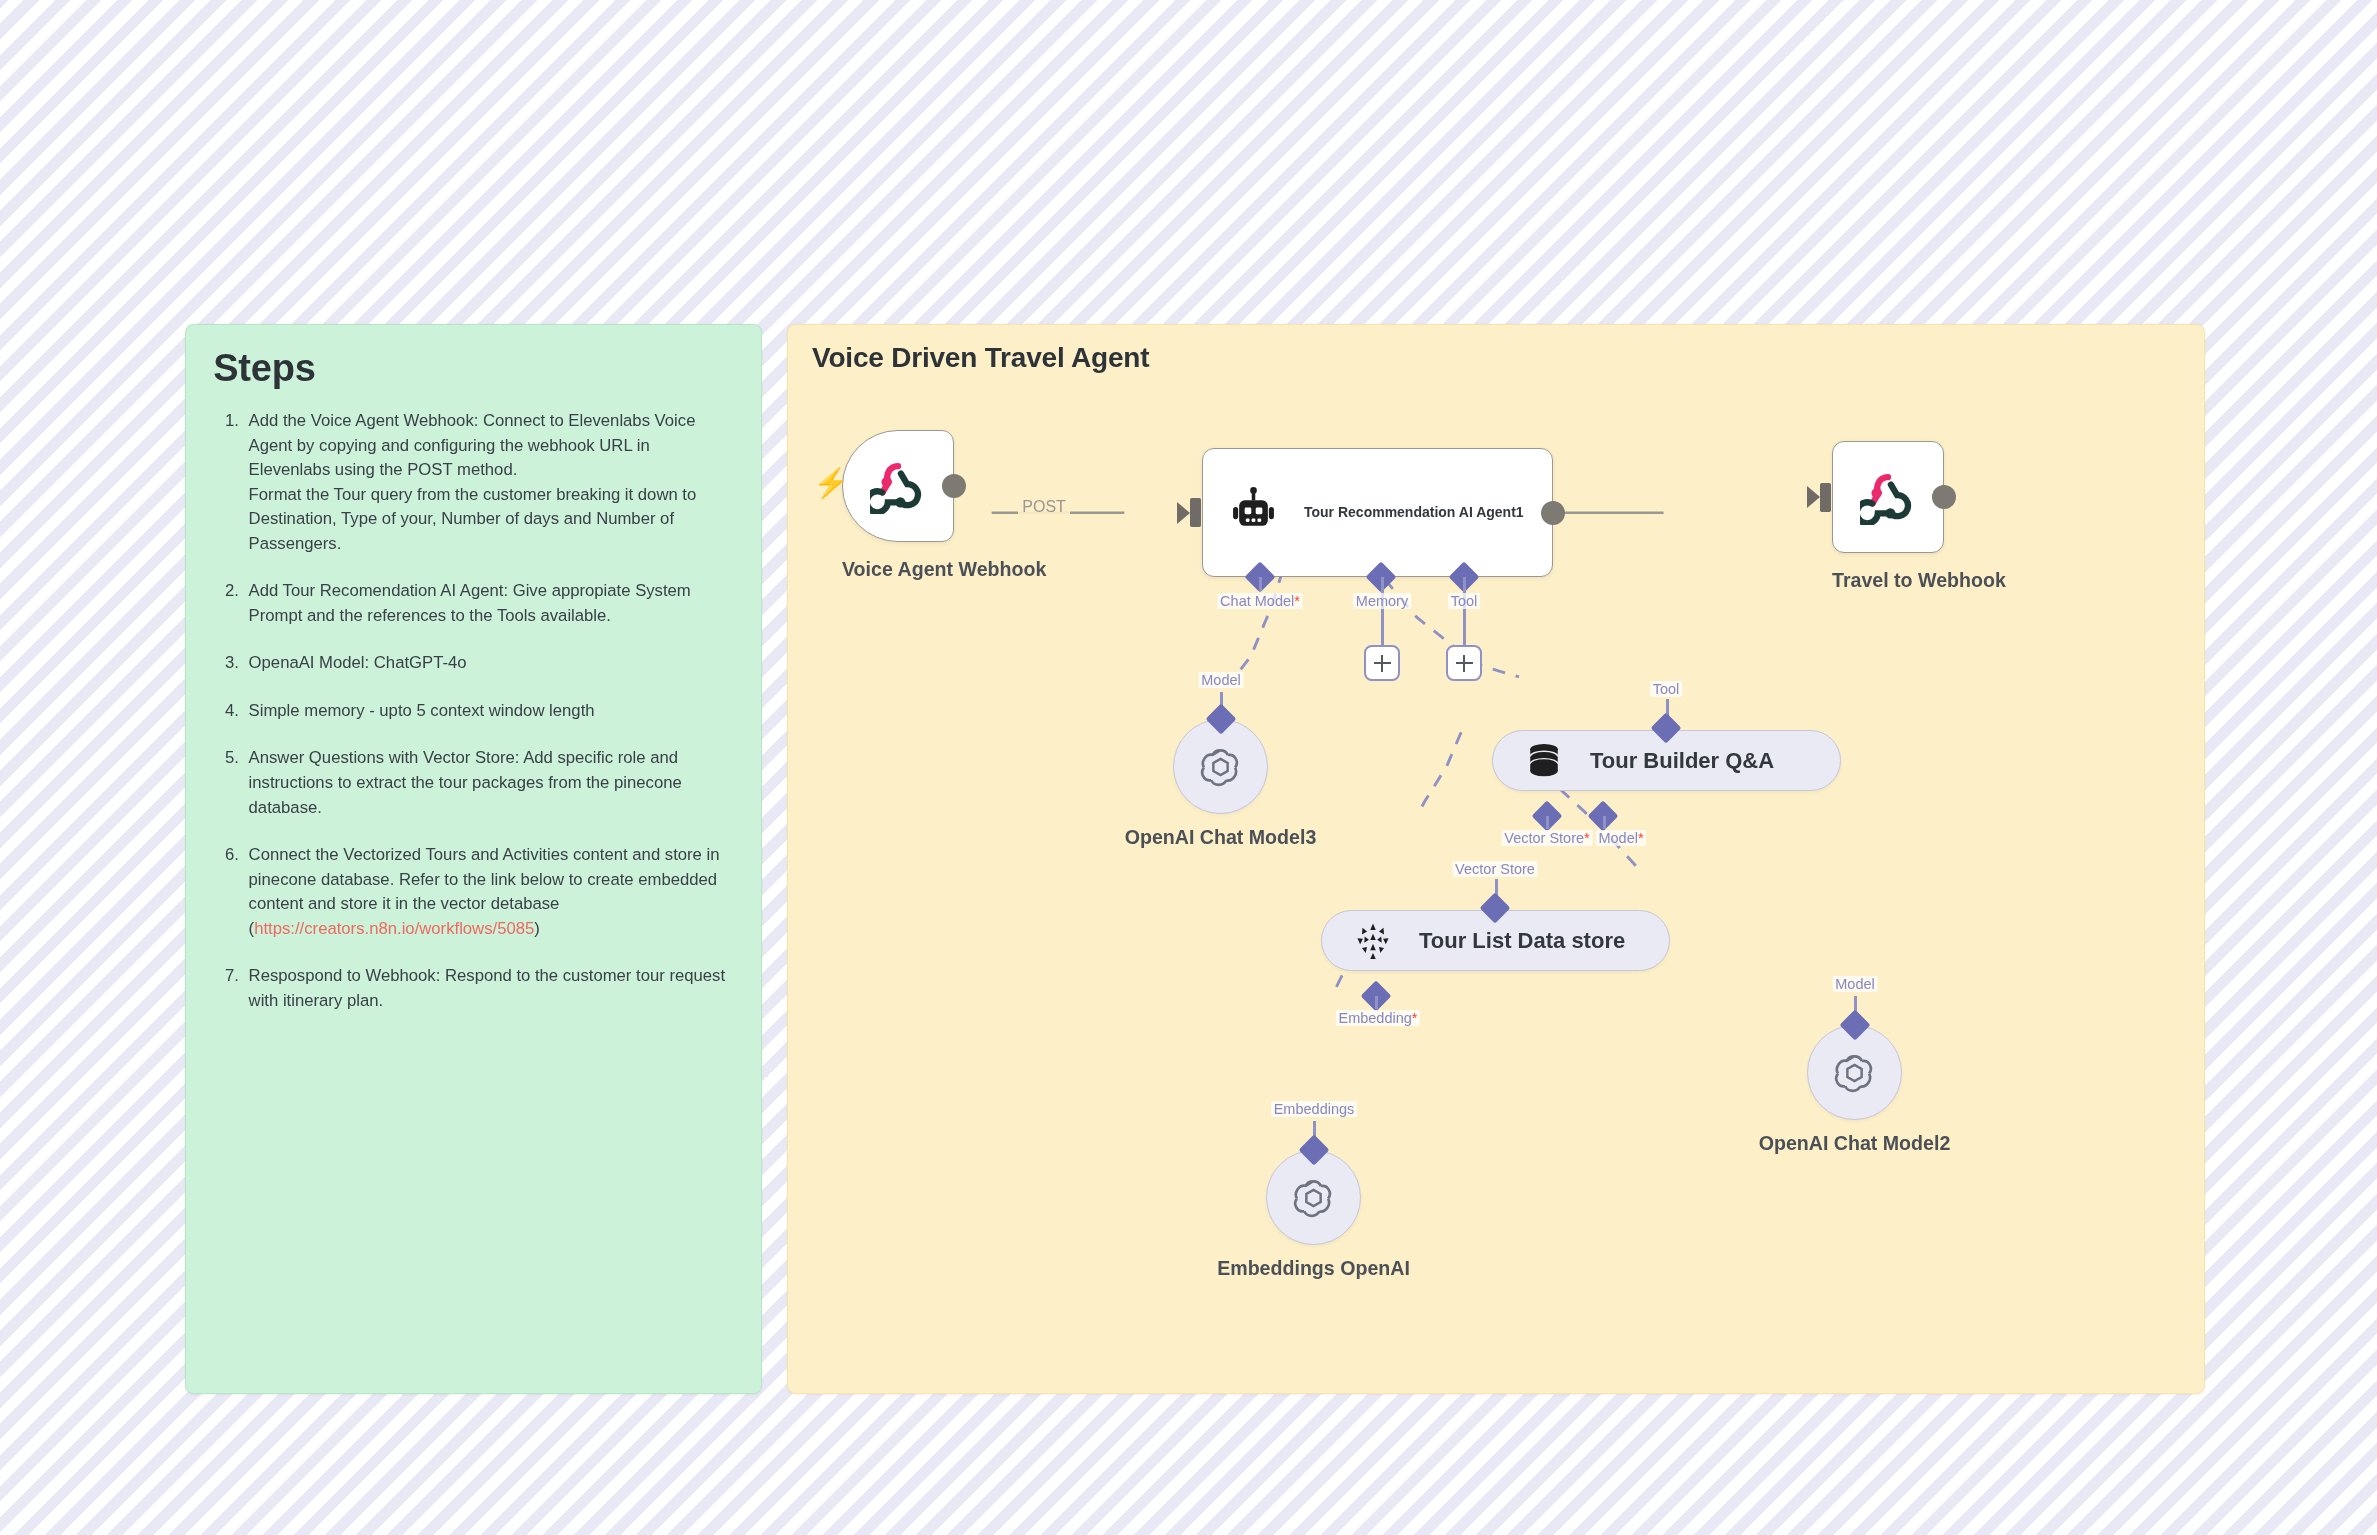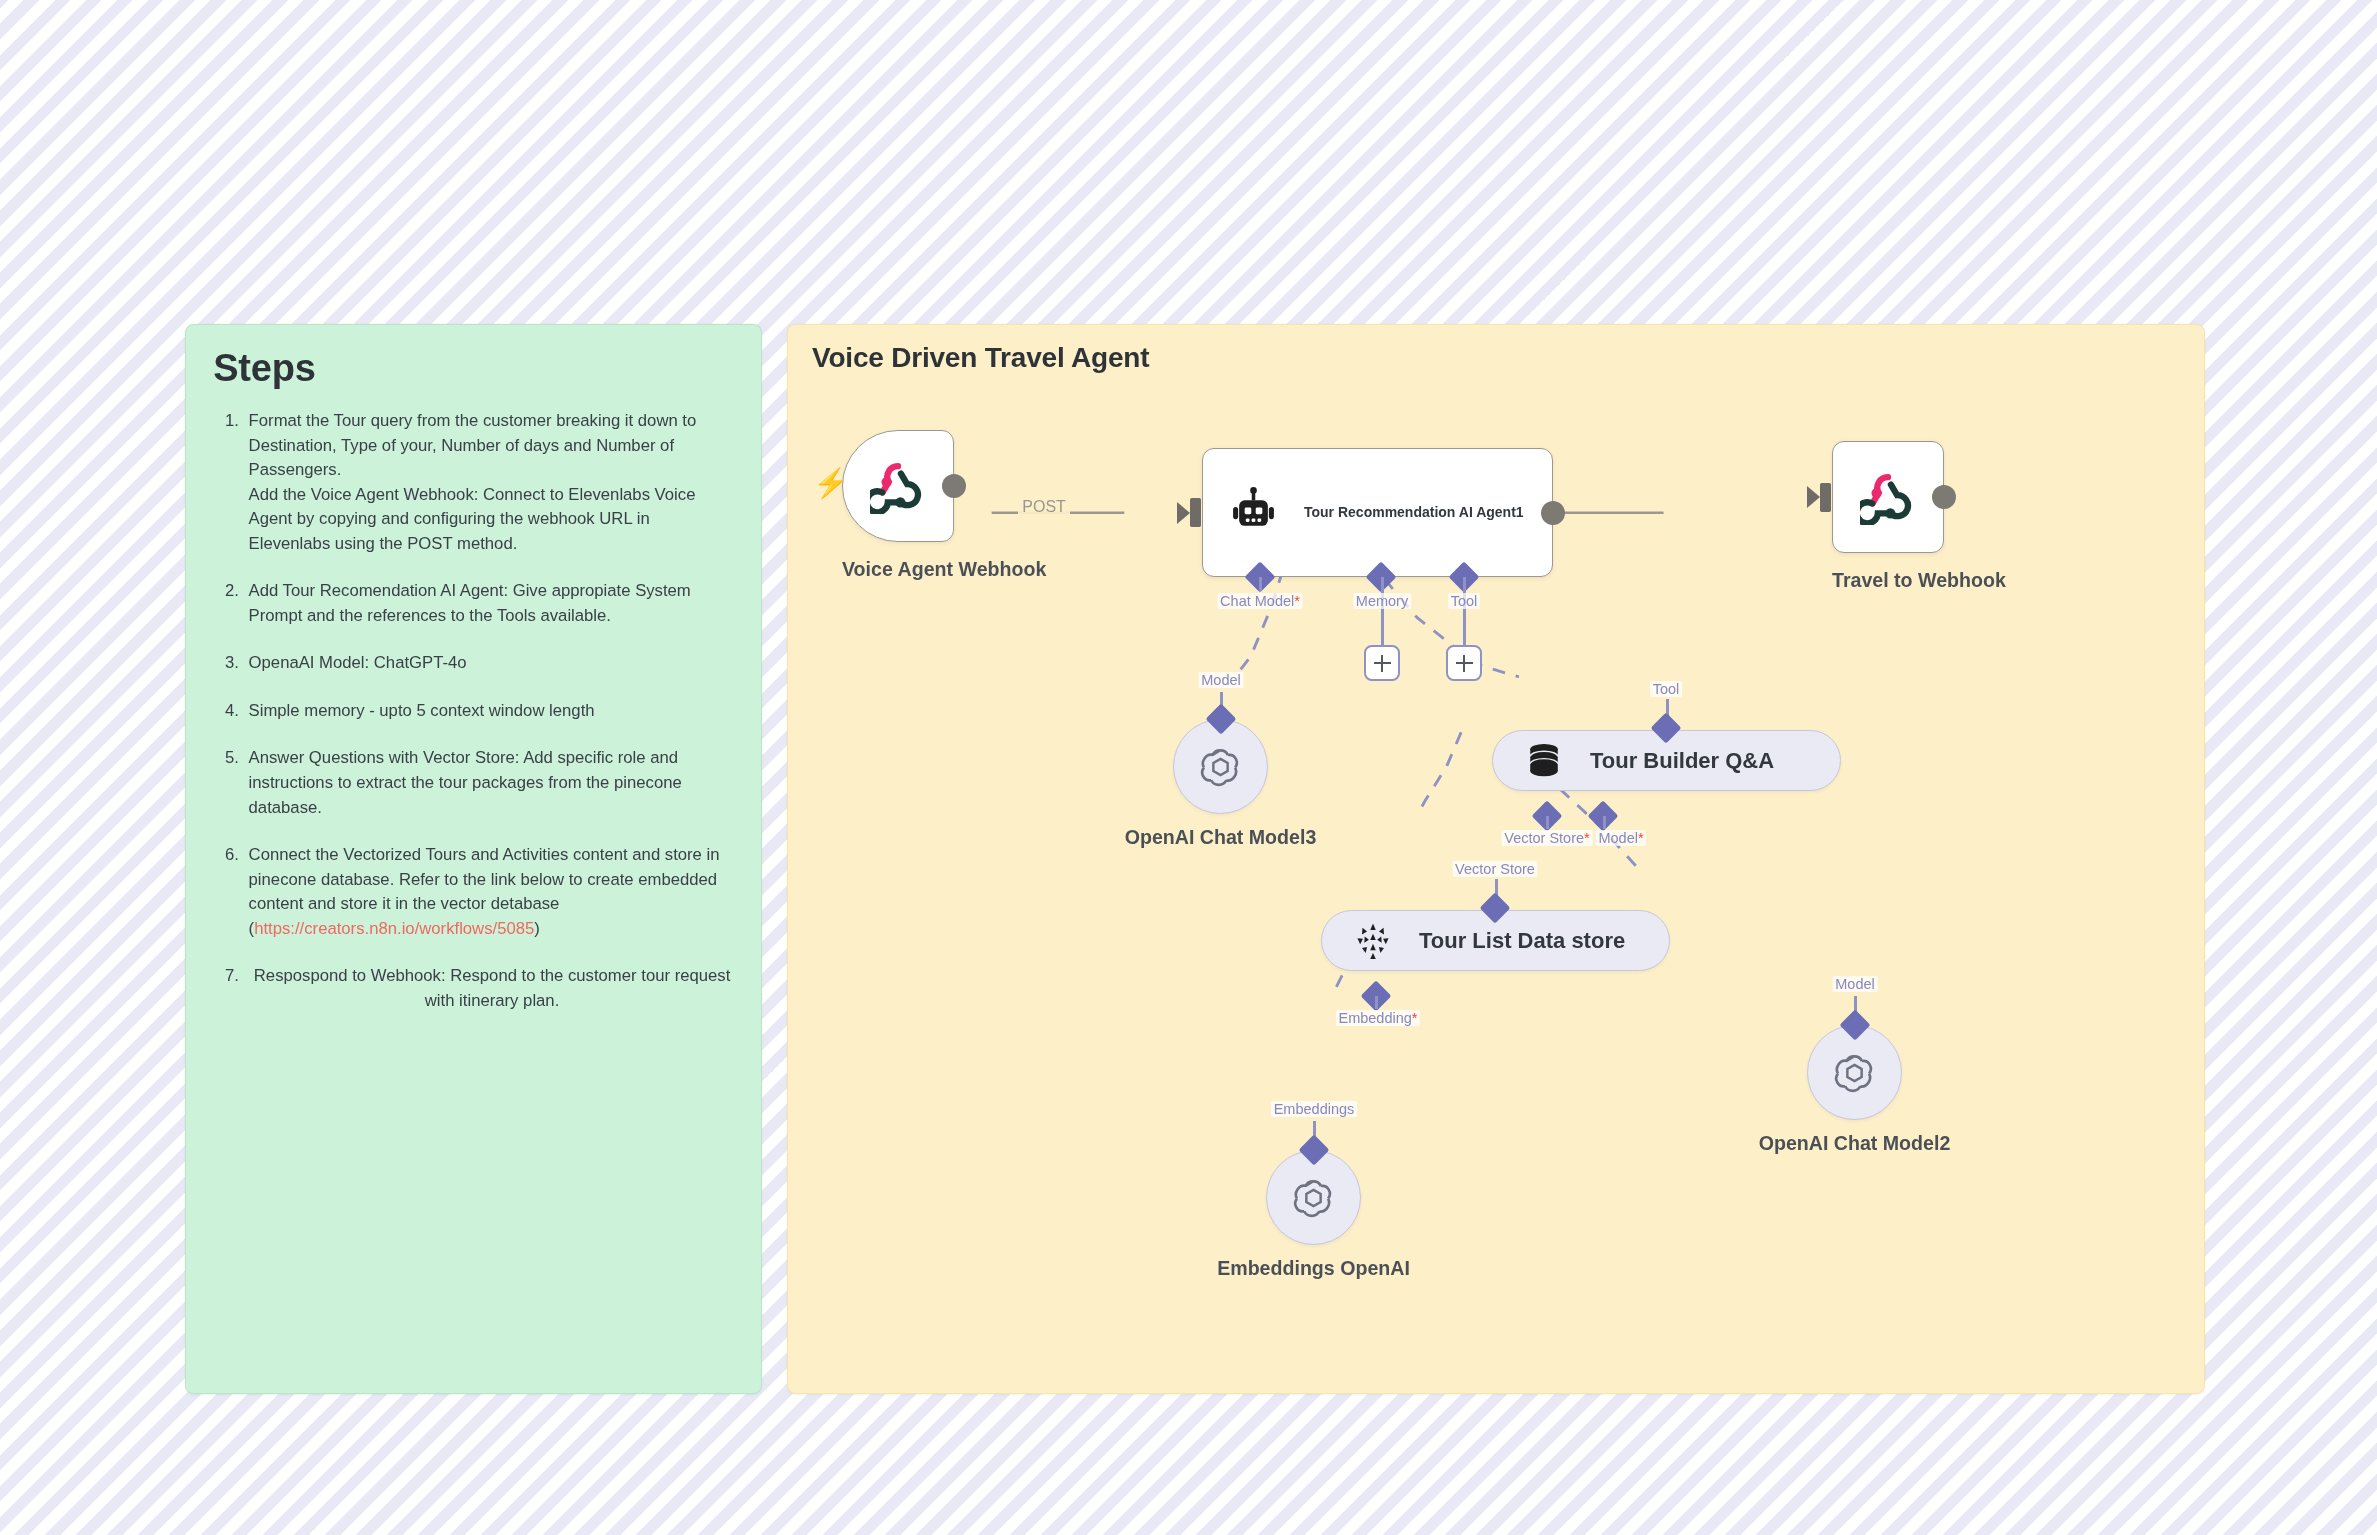--- a/index.html
+++ b/index.html
@@ -42,21 +42,21 @@
     margin: 0; padding: 0 0 0 32px;
     list-style-position: outside;
     color: #3a4047;
     font-size: 16.7px;
     line-height: 1.47;
   }
   ol.steps-list > li {
     margin-bottom: 23px;
     padding-left: 5.1px;
   }
-  ol.steps-list > li:last-child { margin-bottom: 0; text-align: center; }
+  ol.steps-list > li:last-child { margin-bottom: 0; }
   .step-para { margin: 0; }
   .step-link { color: #f0685f; }
 
   
   #canvas-note {
     position: absolute;
     left: 787px; top: 324px;
     width: 1418px; height: 1070px;
     background: #fdf0c9;
     border: 1.3px solid #f8e3a8;
@@ -255,22 +255,22 @@
 </style>
 </head>
 <body>
 
 <div id="page">
 
   <div id="steps-note">
     <div id="steps-title">Steps</div>
     <ol class="steps-list">
       <li>
+        <p class="step-para">Add the Voice Agent Webhook: Connect to Elevenlabs Voice Agent by copying and configuring the webhook URL in Elevenlabs using the POST method.</p>
         <p class="step-para">Format the Tour query from the customer breaking it down to Destination, Type of your, Number of days and Number of Passengers.</p>
-        <p class="step-para">Add the Voice Agent Webhook: Connect to Elevenlabs Voice Agent by copying and configuring the webhook URL in Elevenlabs using the POST method.</p>
       </li>
       <li>
         <p class="step-para">Add Tour Recomendation AI Agent: Give appropiate System Prompt and the references to the Tools available.</p>
       </li>
       <li>
         <p class="step-para">OpenaAI Model: ChatGPT-4o</p>
       </li>
       <li>
         <p class="step-para">Simple memory - upto 5 context window length</p>
       </li>

